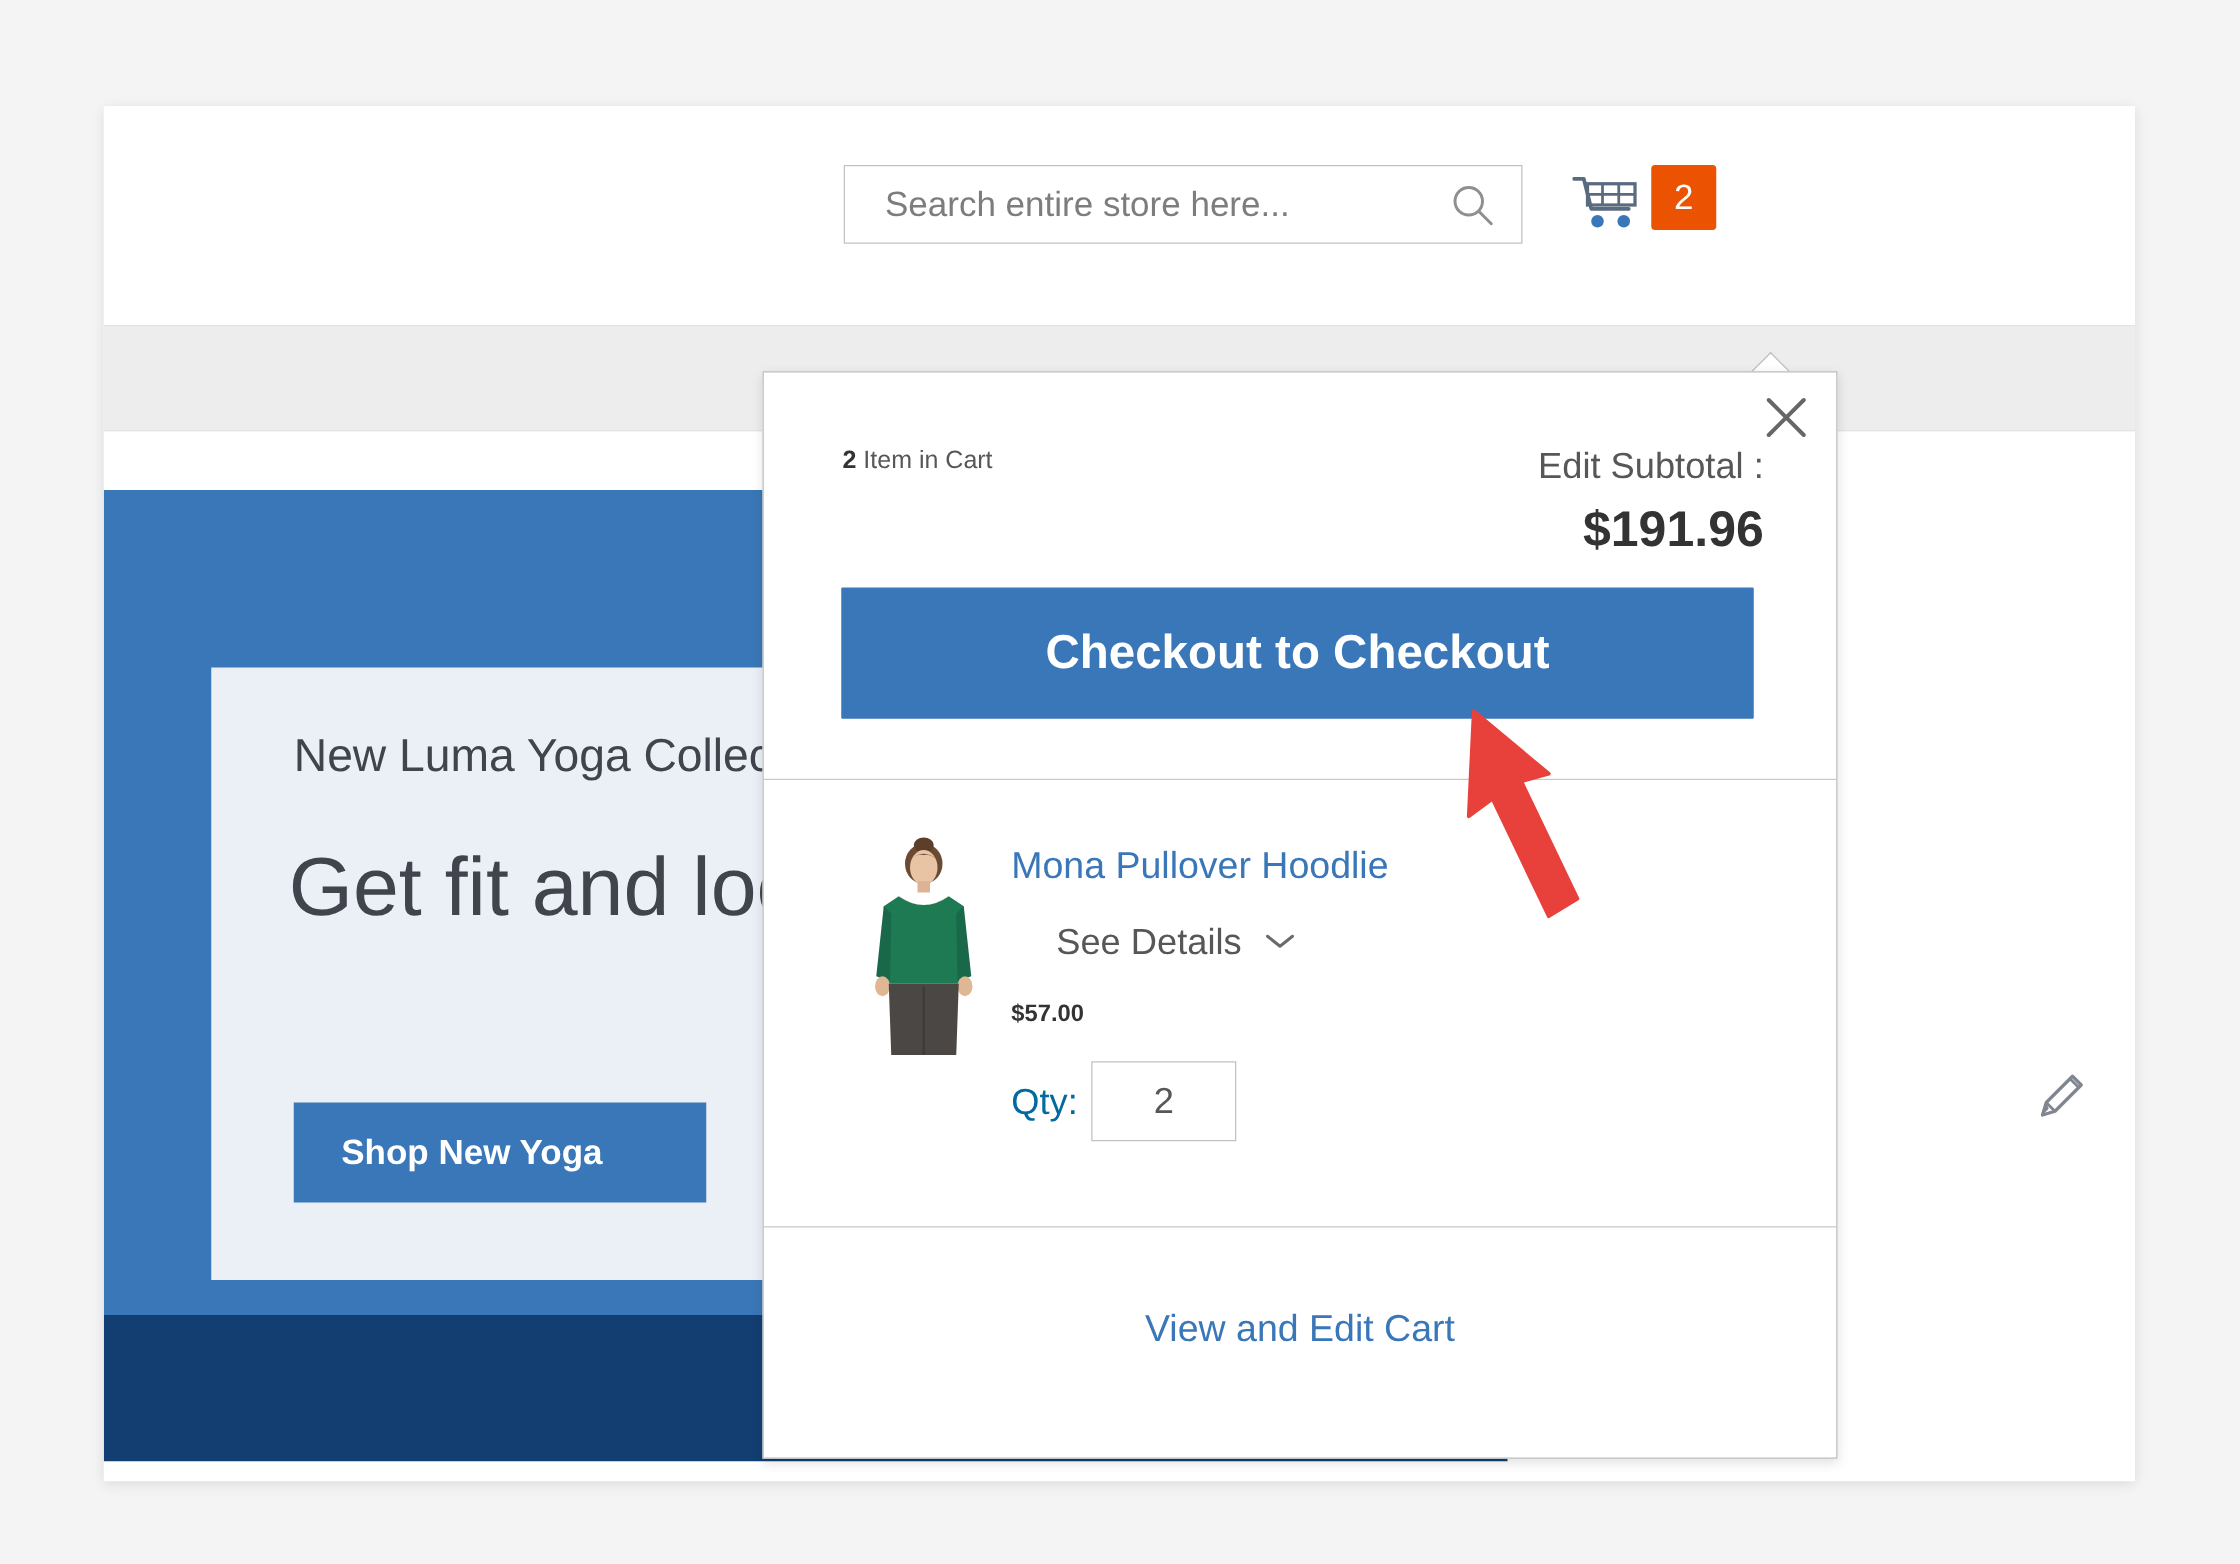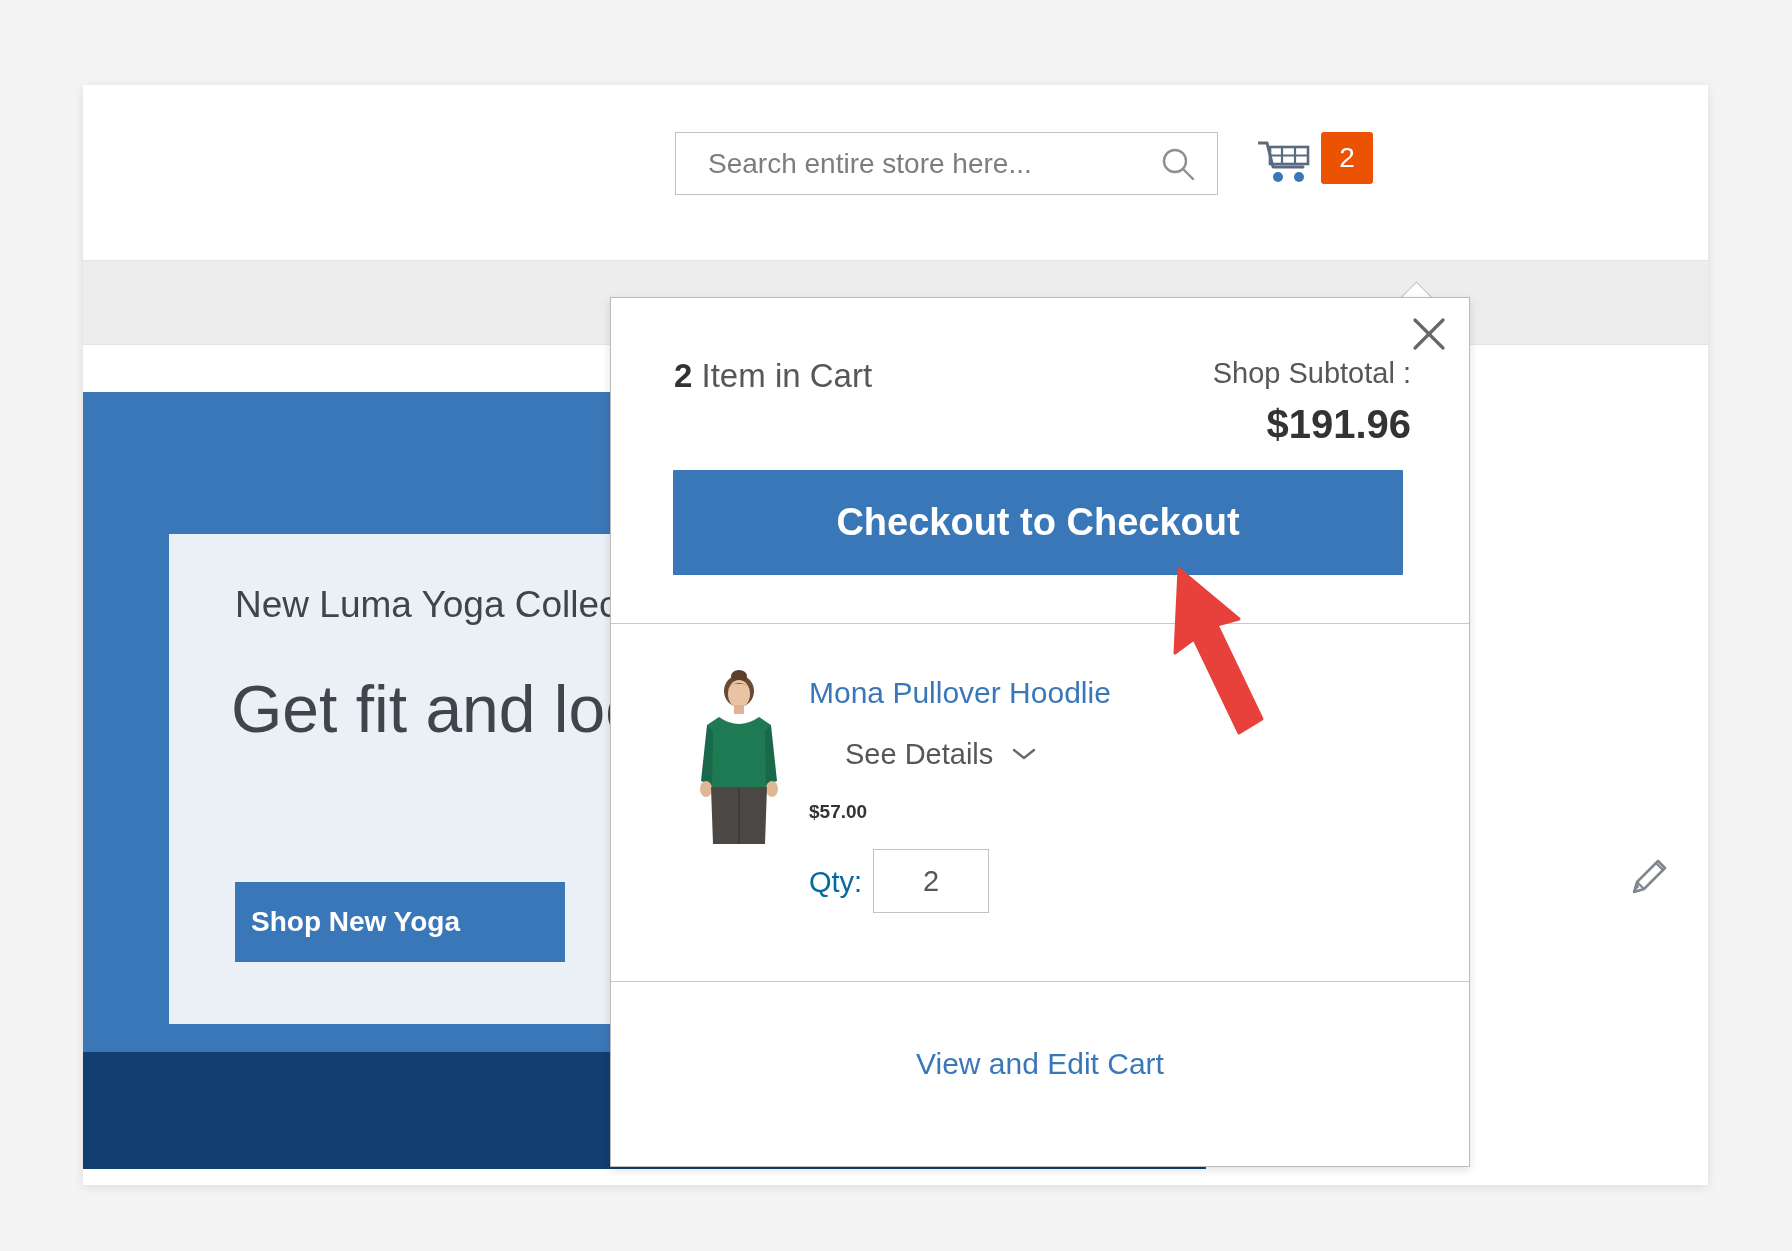--- a/index.html
+++ b/index.html
@@ -153,21 +153,21 @@
     position: absolute;
     left: 66px;
     top: 348px;
     height: 80px;
     min-width: 330px;
     background: #3a77b8;
     color: #ffffff;
     font-size: 28px;
     font-weight: bold;
     line-height: 80px;
-    padding: 0 16px;
+    padding: 0 38px;
     box-sizing: border-box;
     white-space: nowrap;
     font-family: "Liberation Sans", sans-serif;
   }
 
   
   .minicart {
     position: absolute;
     left: 527px;
     top: 212px;
@@ -211,21 +211,21 @@
     position: absolute;
     left: 0; top: 0;
     width: 100%;
     height: 258px;
     box-sizing: border-box;
   }
   .items-count {
     position: absolute;
     left: 63px;
     top: 59px;
-    font-size: 33px;
+    font-size: 20px;
     color: #575757;
     font-family: "Liberation Sans", sans-serif;
     white-space: nowrap;
   }
   .items-count b { color: #333333; font-weight: bold; }
   .subtotal-label {
     position: absolute;
     right: 58px;
     top: 59px;
     font-size: 29px;
@@ -440,21 +440,21 @@
         <svg width="44" height="44" viewBox="0 0 44 44">
           <line x1="8" y1="8" x2="36" y2="36" stroke="#666666" stroke-width="3.2" stroke-linecap="round"></line>
           <line x1="36" y1="8" x2="8" y2="36" stroke="#666666" stroke-width="3.2" stroke-linecap="round"></line>
         </svg>
       </span>
 
       <div class="mc-top">
         <div class="items-count">
           <b>2</b><span> Item in Cart</span>
         </div>
-        <div class="subtotal-label">Shop Subtotal :</div>
+        <div class="subtotal-label">Edit Subtotal :</div>
         <div class="subtotal-value">$191.96</div>
         <button class="checkout-btn">Checkout to Checkout</button>
       </div>
 
       <div class="mc-divider div-1"></div>
 
       <div class="product-row">
 
         <div class="product-thumb">
           <svg width="120" height="175" viewBox="0 0 120 175">

